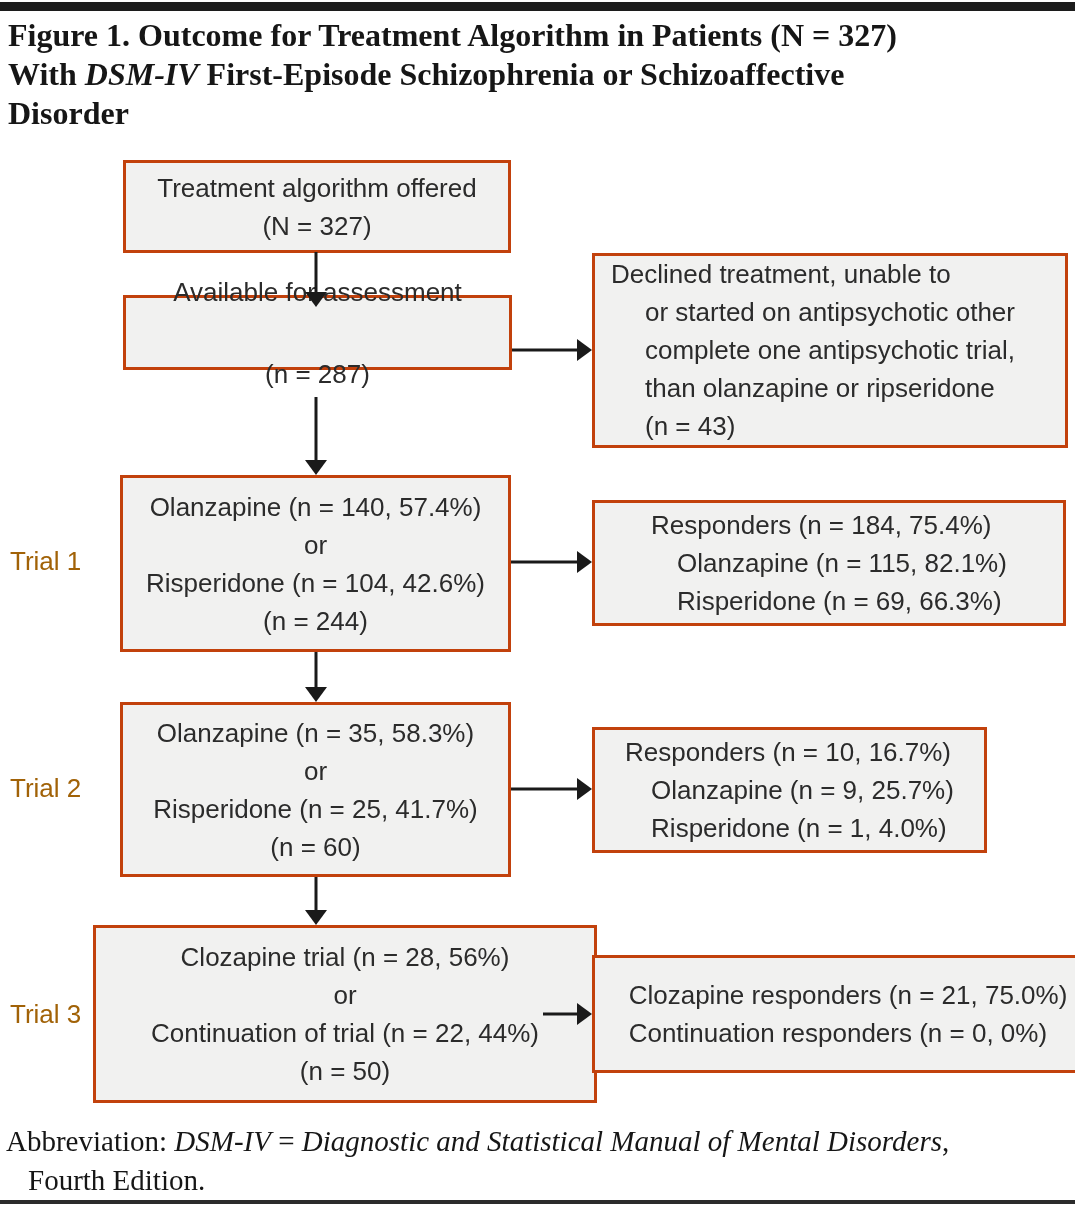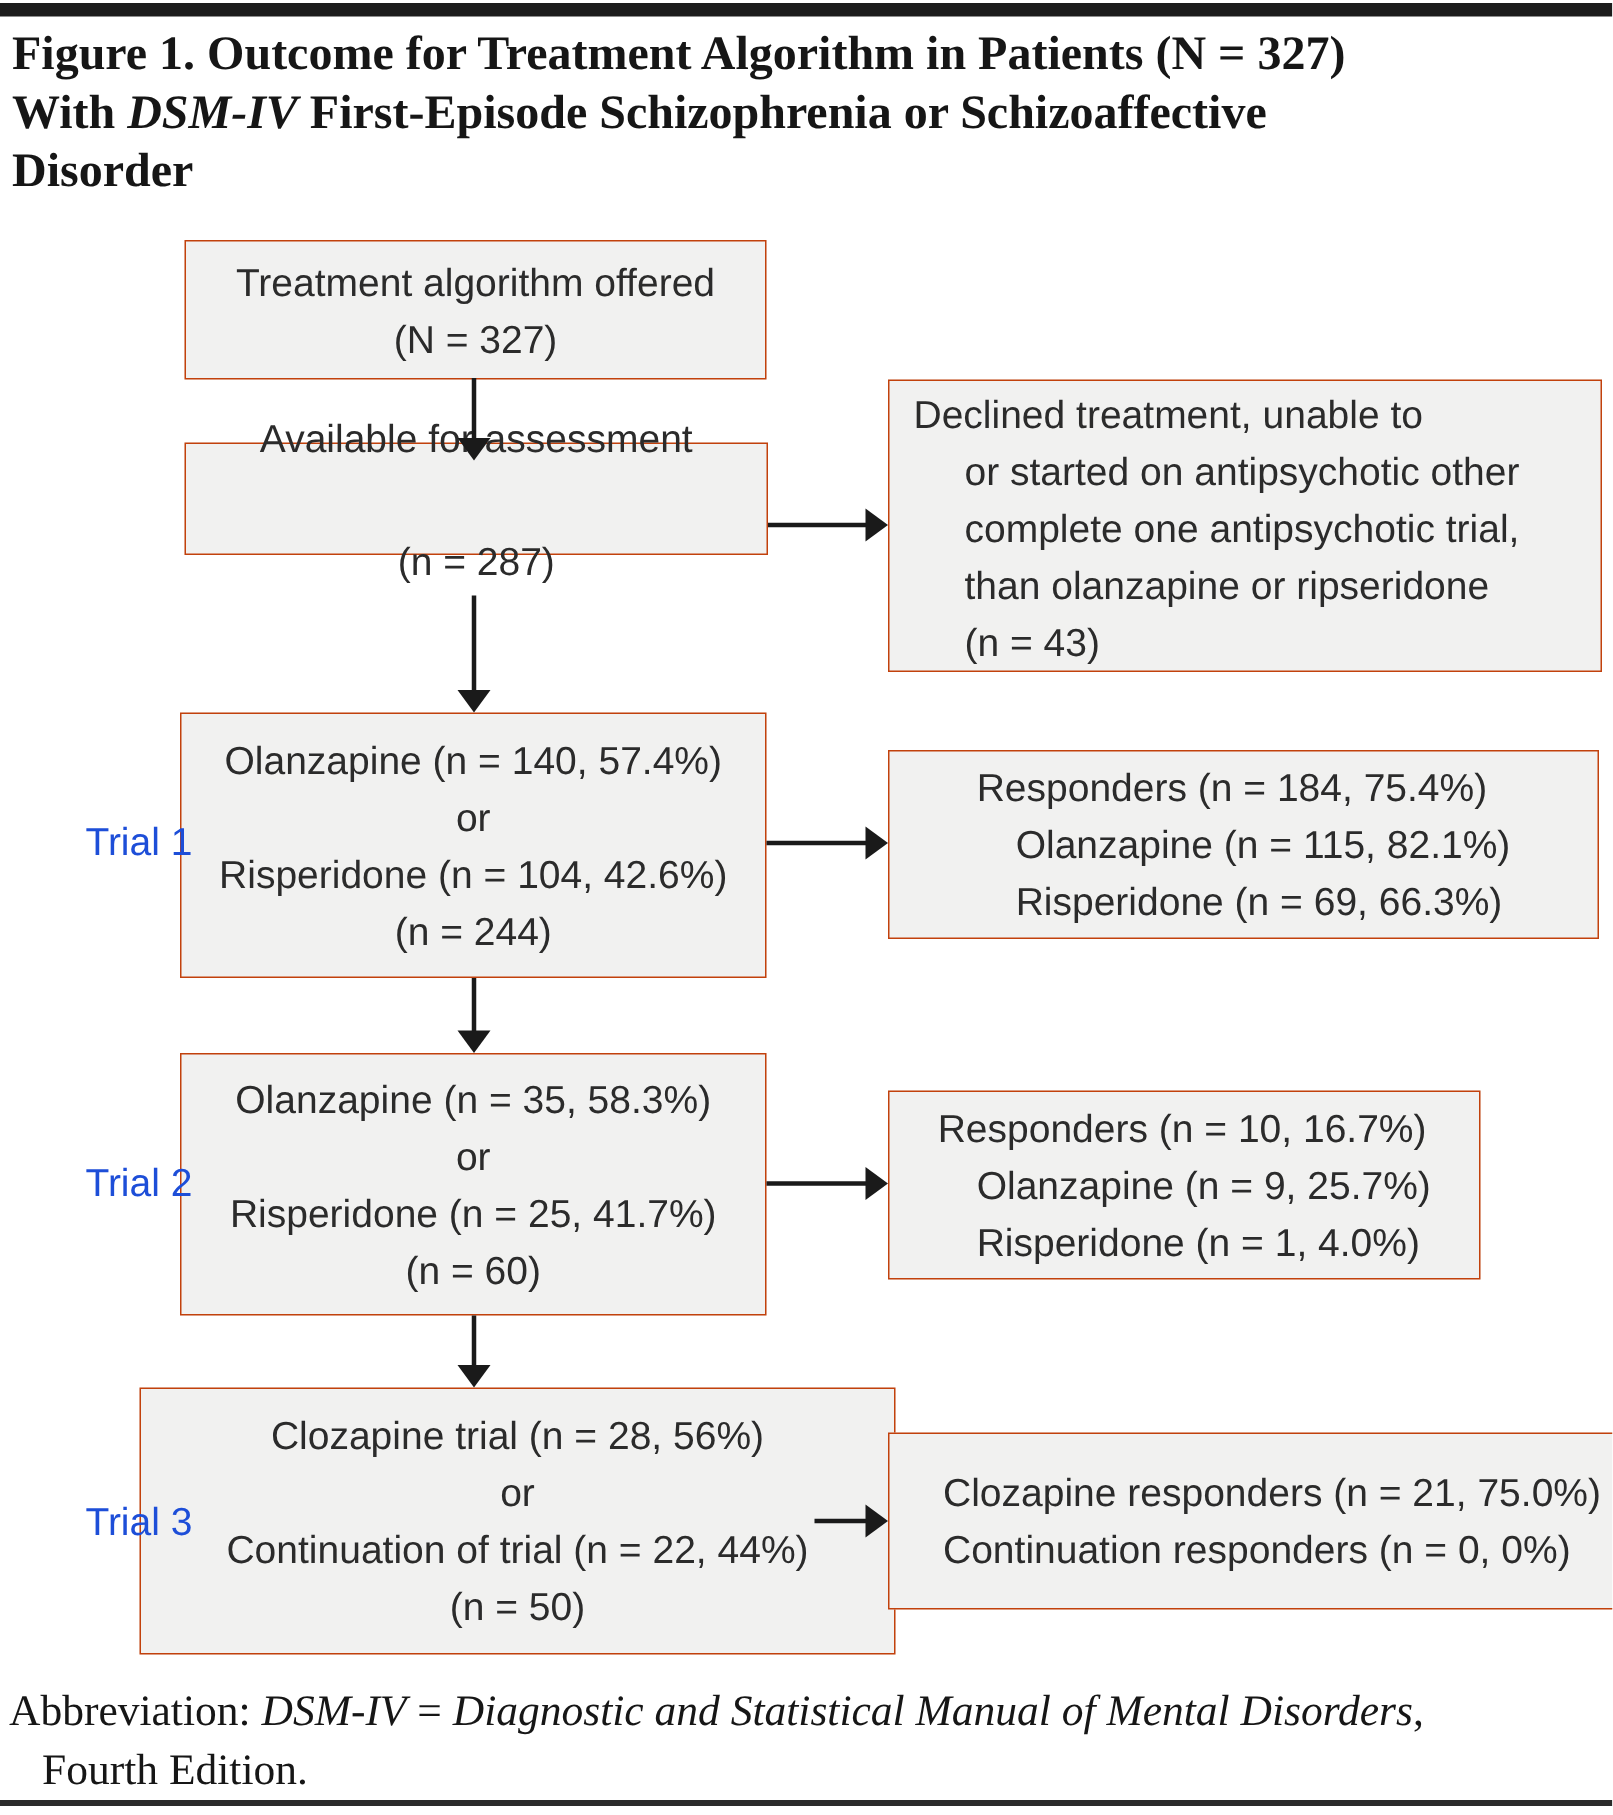--- a/index.html
+++ b/index.html
@@ -12,33 +12,33 @@
 
   .fig-title {
     position:absolute; left:8px; top:16px; width:1062px;
     font-family:"Liberation Serif", serif; font-weight:bold;
     font-size:32px; line-height:39px; color:#161616; white-space:nowrap;
   }
   .fig-title em { font-style:italic; }
 
   .node {
     position:absolute; box-sizing:border-box;
-    background:#f1f1f0; border:1px solid #c2410c;
+    background:#f1f1f0; border:3px solid #c2410c;
     display:flex; flex-direction:column; justify-content:center; align-items:center;
     font-size:26px; line-height:38px; color:#2b2b2b;
     text-align:center; white-space:nowrap;
   }
   .node .group { text-align:left; width:-moz-fit-content; width:fit-content; }
   .node.left-block { align-items:flex-start; padding-left:16px;justify-content:flex-end; }
   .sub { padding-left:34px; }
   .sub-sm { padding-left:26px; }
 
   .trial-label {
     position:absolute; left:10px; font-size:26px; line-height:32px;
-    color:#1d4ed8; white-space:nowrap;margin-left:47px;
+    color:#a16207; white-space:nowrap;
   }
 
   .arrow-v { position:absolute; width:24px; }
   .arrow-v::before {
     content:""; position:absolute; left:50%; transform:translateX(-50%);
     top:0; bottom:13px; width:3px; background:#1a1a1a;
   }
   .arrow-v::after {
     content:""; position:absolute; left:50%; transform:translateX(-50%); bottom:0;
     border-left:11px solid transparent; border-right:11px solid transparent;

